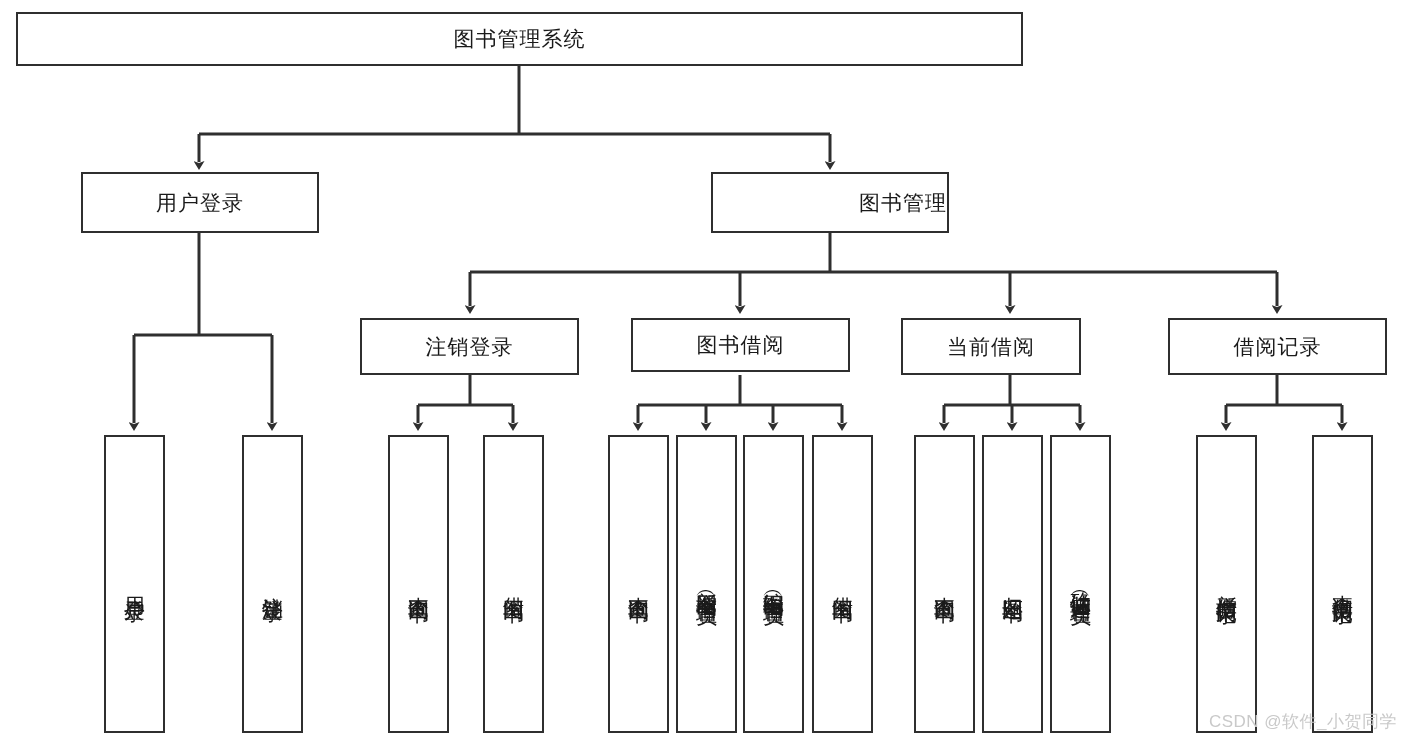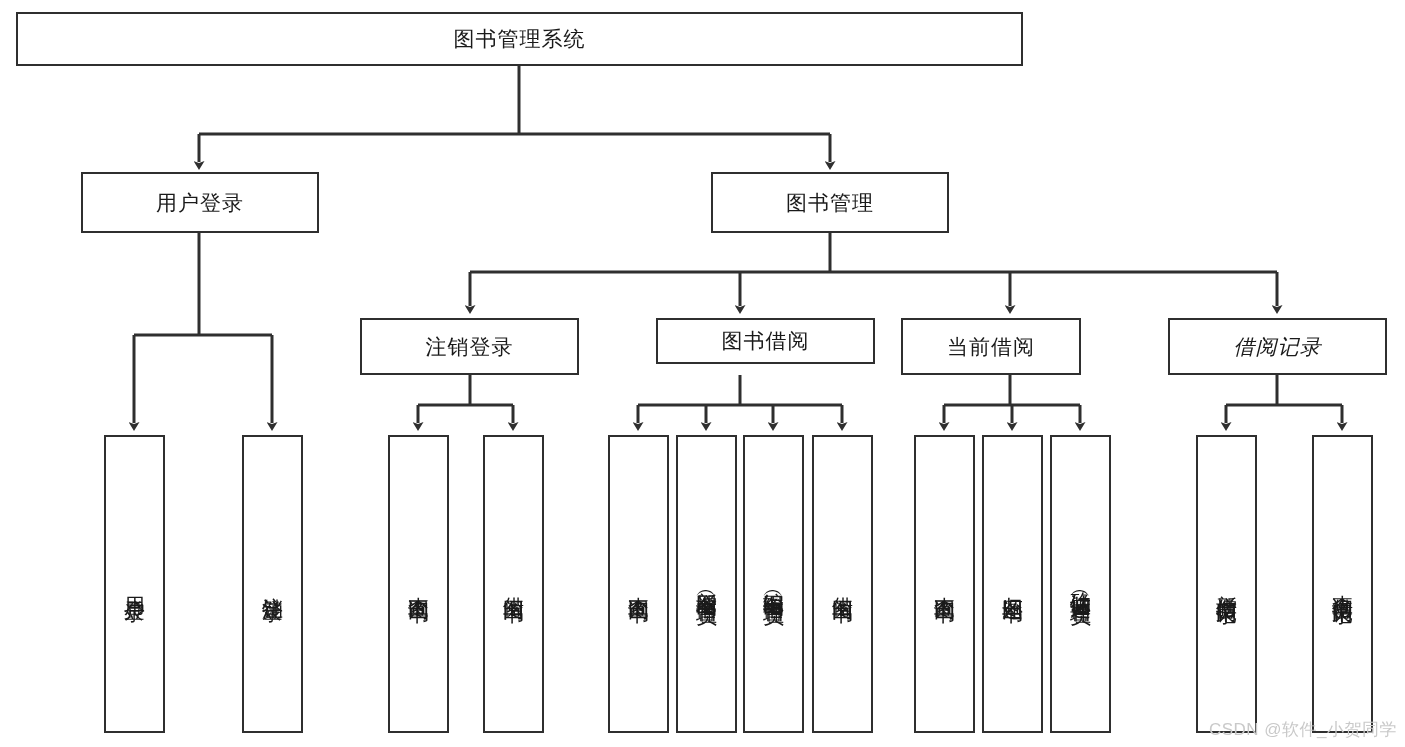--- a/index.html
+++ b/index.html
@@ -47,21 +47,21 @@
     position: absolute;
     left: 0;
     top: 0;
     width: 1405px;
     height: 747px;
     pointer-events: none;
   }
   .watermark {
     position: absolute;
     right: 8px;
-    bottom: 6px;
+    bottom: 14px;
     font-size: 17px;
     color: #c9c9c9;
     letter-spacing: 0.5px;
     white-space: nowrap;
   }
 </style>
 </head>
 <body>
 
 <div id="canvas">
@@ -116,34 +116,34 @@
     </g>
   </svg>
 
   <div class="node horiz" style="left:16px; top:12px; width:1007px; height:54px;">
     <span class="label">图书管理系统</span>
   </div>
 
   <div class="node horiz" style="left:81px; top:172px; width:238px; height:61px;">
     <span class="label">用户登录</span>
   </div>
-  <div class="node horiz" style="left:711px; top:172px; width:238px; height:61px;">
+  <div class="node horiz" style="left:711px; top:172px; width:238px; height:61px;justify-content:flex-end;">
     <span class="label">图书管理</span>
   </div>
 
   <div class="node horiz" style="left:360px; top:318px; width:219px; height:57px;">
     <span class="label">注销登录</span>
   </div>
-  <div class="node horiz" style="left:656px; top:318px; width:219px; height:46px;">
+  <div class="node horiz" style="left:631px; top:318px; width:219px; height:54px;">
     <span class="label">图书借阅</span>
   </div>
   <div class="node horiz" style="left:901px; top:318px; width:180px; height:57px;">
     <span class="label">当前借阅</span>
   </div>
-  <div class="node horiz" style="left:1168px; top:318px; width:219px; height:57px;font-style:italic;">
+  <div class="node horiz" style="left:1168px; top:318px; width:219px; height:57px;">
     <span class="label">借阅记录</span>
   </div>
 
   <div class="node vert" style="left:104px; top:435px; width:61px; height:298px;">
     <span class="label">用户登录</span>
   </div>
   <div class="node vert" style="left:242px; top:435px; width:61px; height:298px;">
     <span class="label">注销登录</span>
   </div>
 

